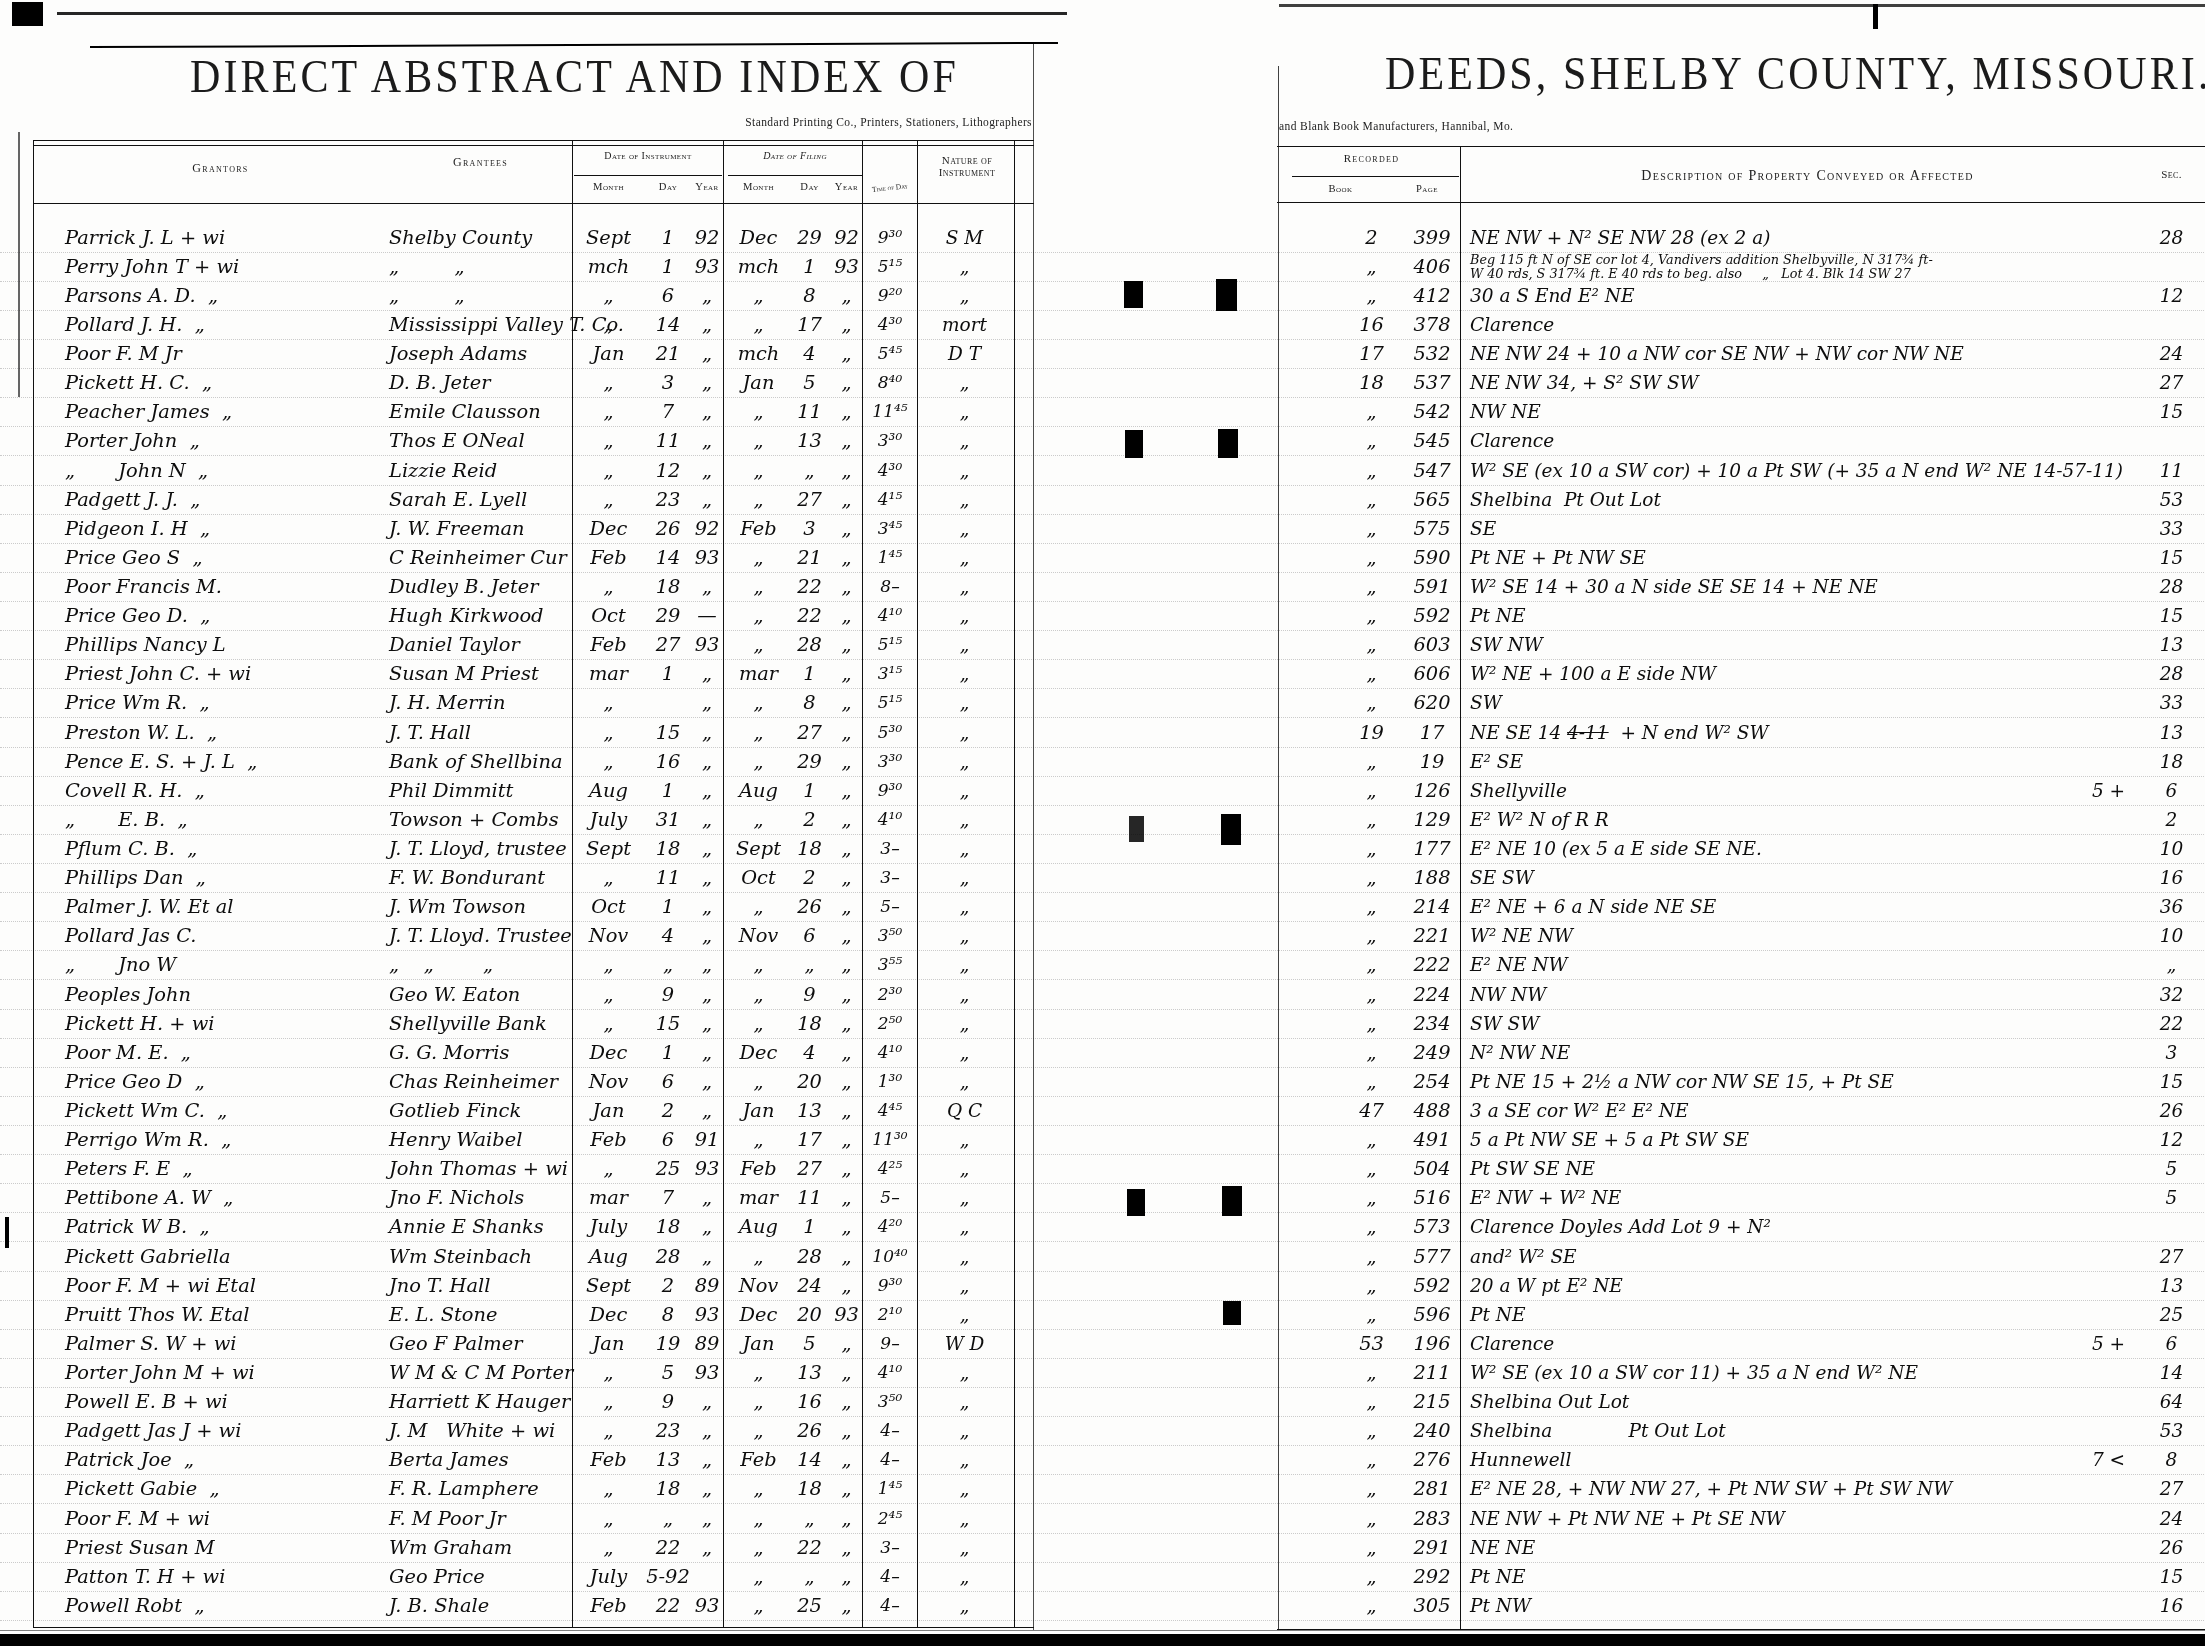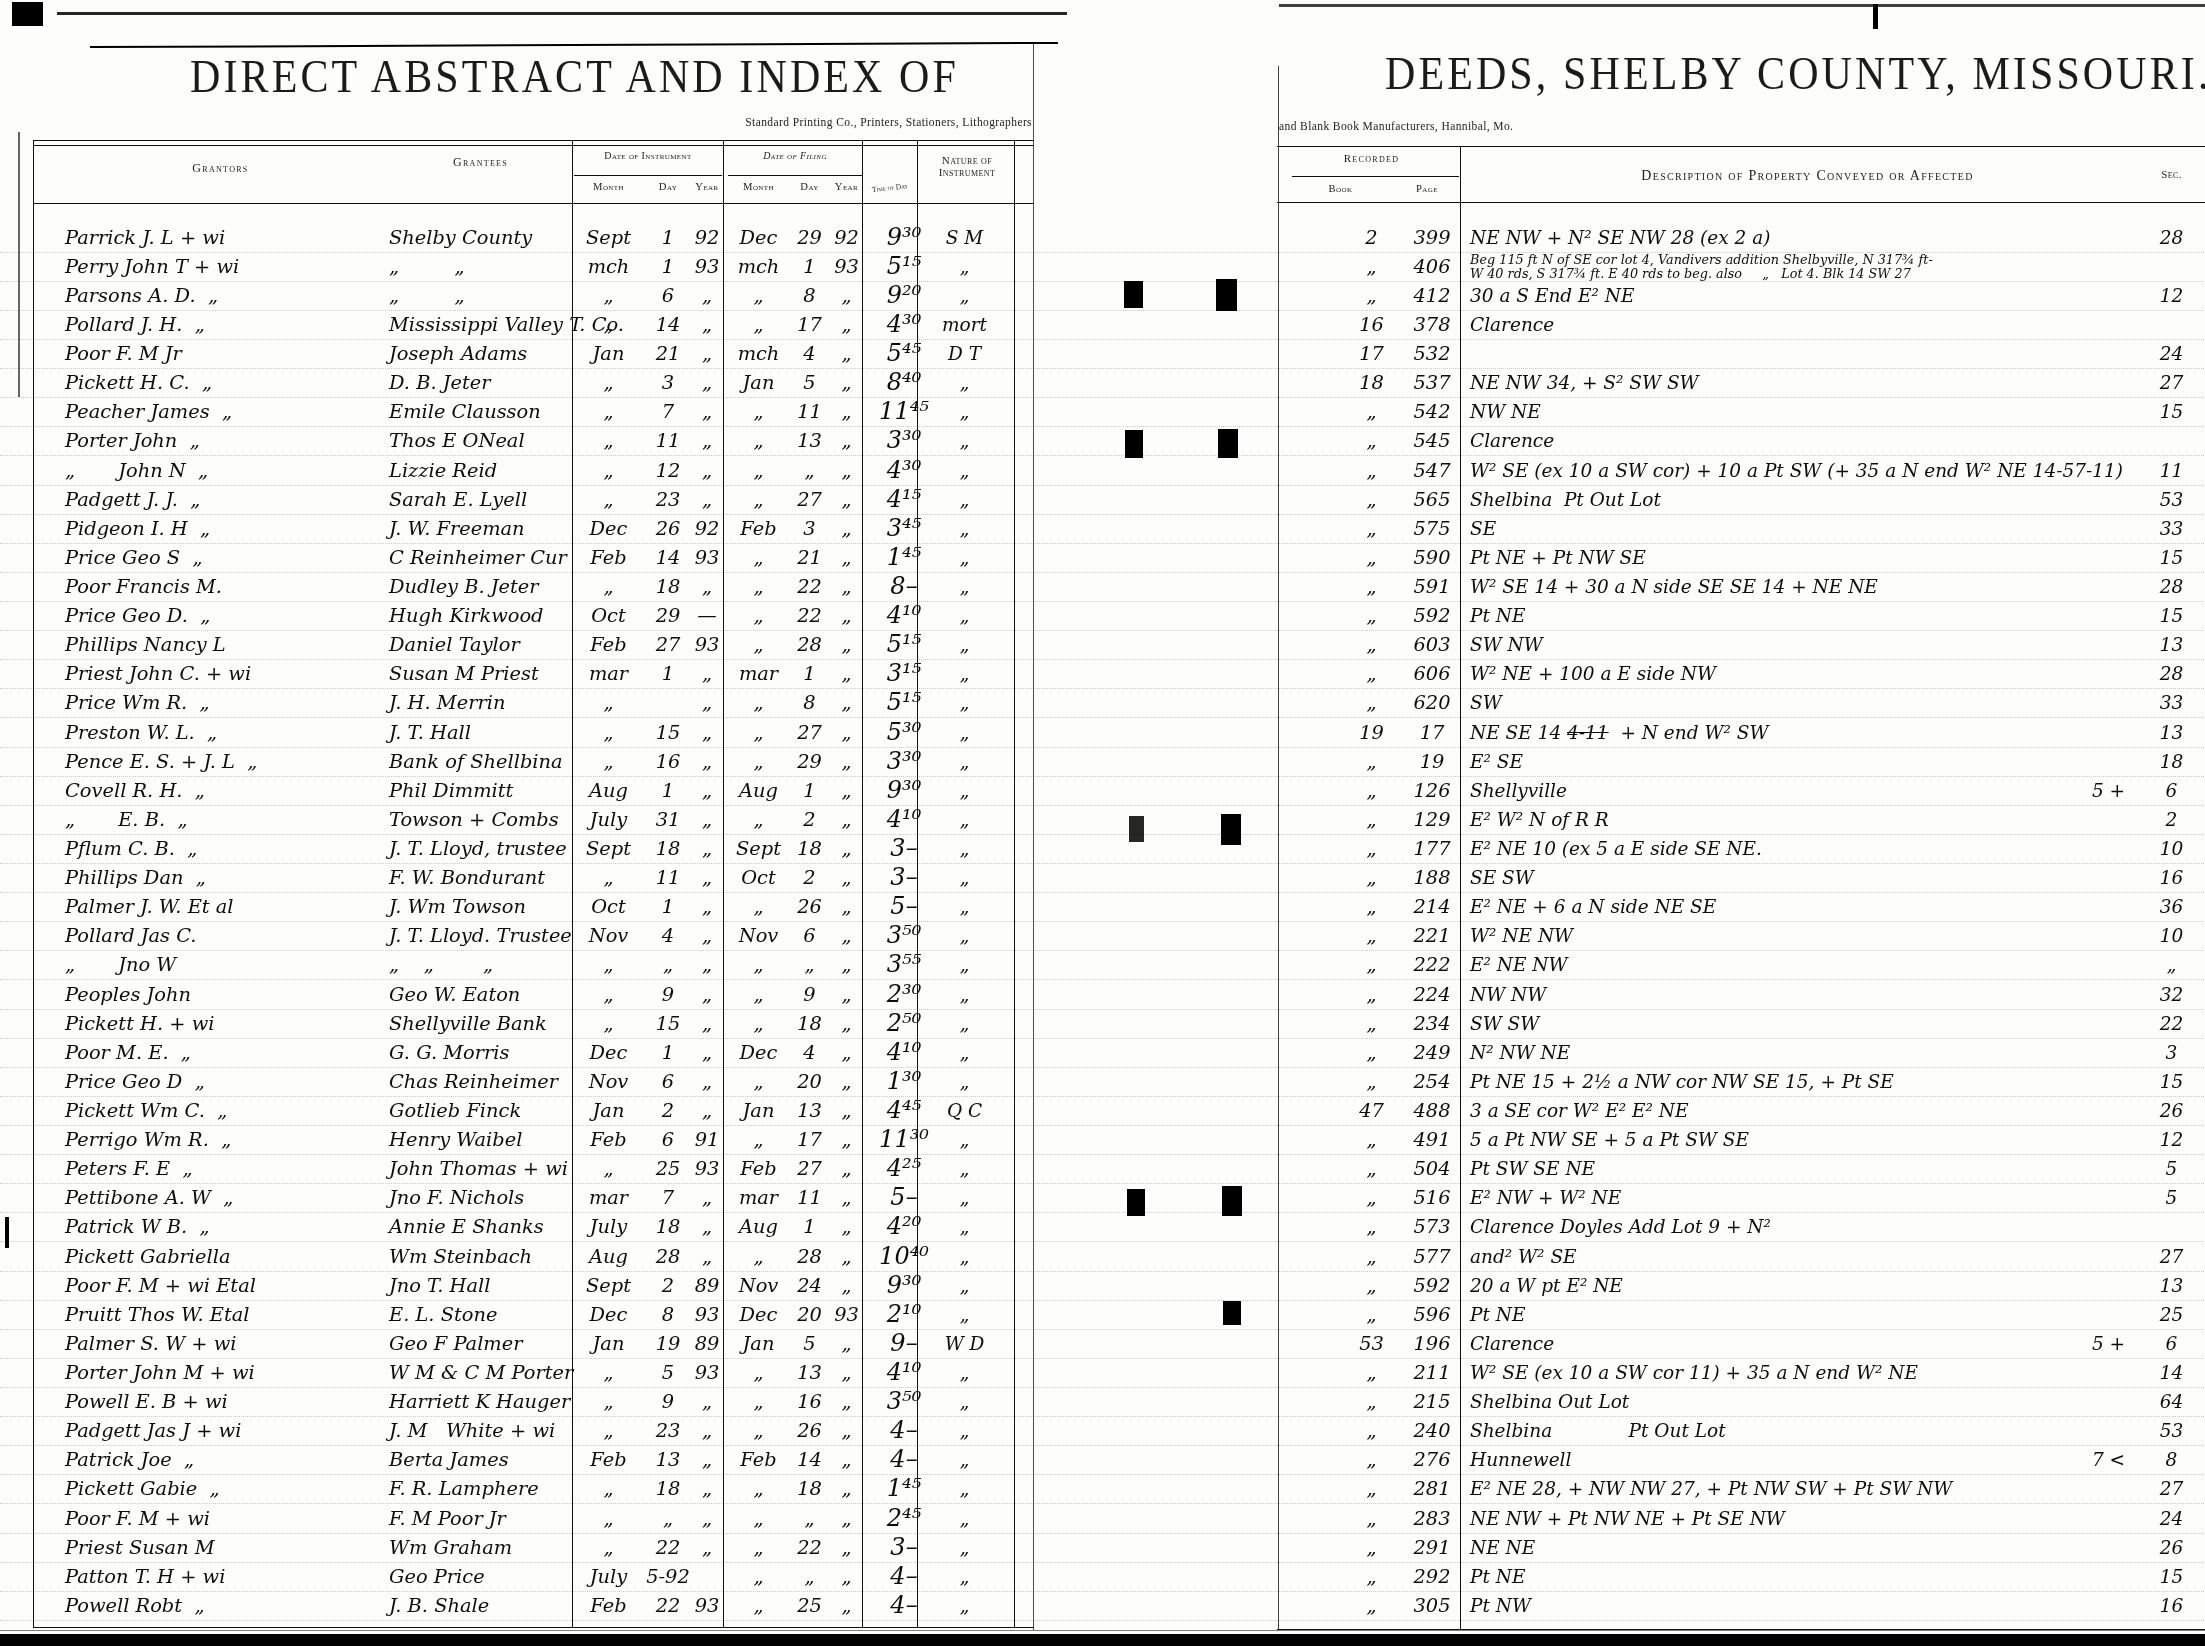--- a/index.html
+++ b/index.html
@@ -17,21 +17,21 @@
               border-bottom:0.4px dotted rgba(0,0,0,0.10);}
   .cell{position:absolute;white-space:pre;font-size:19.4px;overflow:visible;}
   .c-grantor{left:65px;width:322px;text-align:left;}
   .c-grantee{left:389px;width:185px;text-align:left;}
   .c-m1{left:573px;width:71px;text-align:center;}
   .c-d1{left:645px;width:46px;text-align:center;}
   .c-y1{left:691px;width:32px;text-align:center;}
   .c-m2{left:728px;width:61px;text-align:center;}
   .c-d2{left:789px;width:41px;text-align:center;}
   .c-y2{left:830px;width:33px;text-align:center;}
-  .c-time{left:864px;width:52px;text-align:center;font-size:24px;padding-left:14px;}
+  .c-time{left:864px;width:52px;text-align:center;font-size:17px;}
   .c-nature{left:918px;width:93px;text-align:center;font-size:18.5px;}
   .c-book{left:1343px;width:57px;text-align:center;}
   .c-page{left:1403px;width:58px;text-align:center;}
   .c-desc{left:1470px;width:675px;text-align:left;font-size:18.5px;}
   .c-note{left:2073px;width:71px;text-align:center;font-size:18.5px;}
   .c-sec{left:2147px;width:49px;text-align:center;font-size:18.5px;}
   .c-twp{left:2198px;width:42px;text-align:center;font-size:18.5px;}
   .struck{text-decoration:line-through;}
   .desc2{position:absolute;left:1470px;top:0.9px;width:794px;font-size:12.8px;line-height:13.7px;
          white-space:pre;}
@@ -694,20 +694,21 @@
         </div>
         <div class="rrow" style="top: 310px;">
           <span class="cell hw c-book">16</span>
           <span class="cell hw c-page">378</span>
           <span class="cell hw c-desc">Clarence</span>
           <span class="cell hw c-twp">18</span>
         </div>
         <div class="rrow" style="top: 339px;">
           <span class="cell hw c-book">17</span>
           <span class="cell hw c-page">532</span>
+          <span class="cell hw c-desc">NE NW 24 + 10 a NW cor SE NW + NW cor NW NE</span>
           <span class="cell hw c-sec">24</span>
           <span class="cell hw c-twp">59</span>
         </div>
         <div class="rrow" style="top: 368px;">
           <span class="cell hw c-book">18</span>
           <span class="cell hw c-page">537</span>
           <span class="cell hw c-desc">NE NW 34, + S² SW SW</span>
           <span class="cell hw c-sec">27</span>
           <span class="cell hw c-twp">58</span>
         </div>

